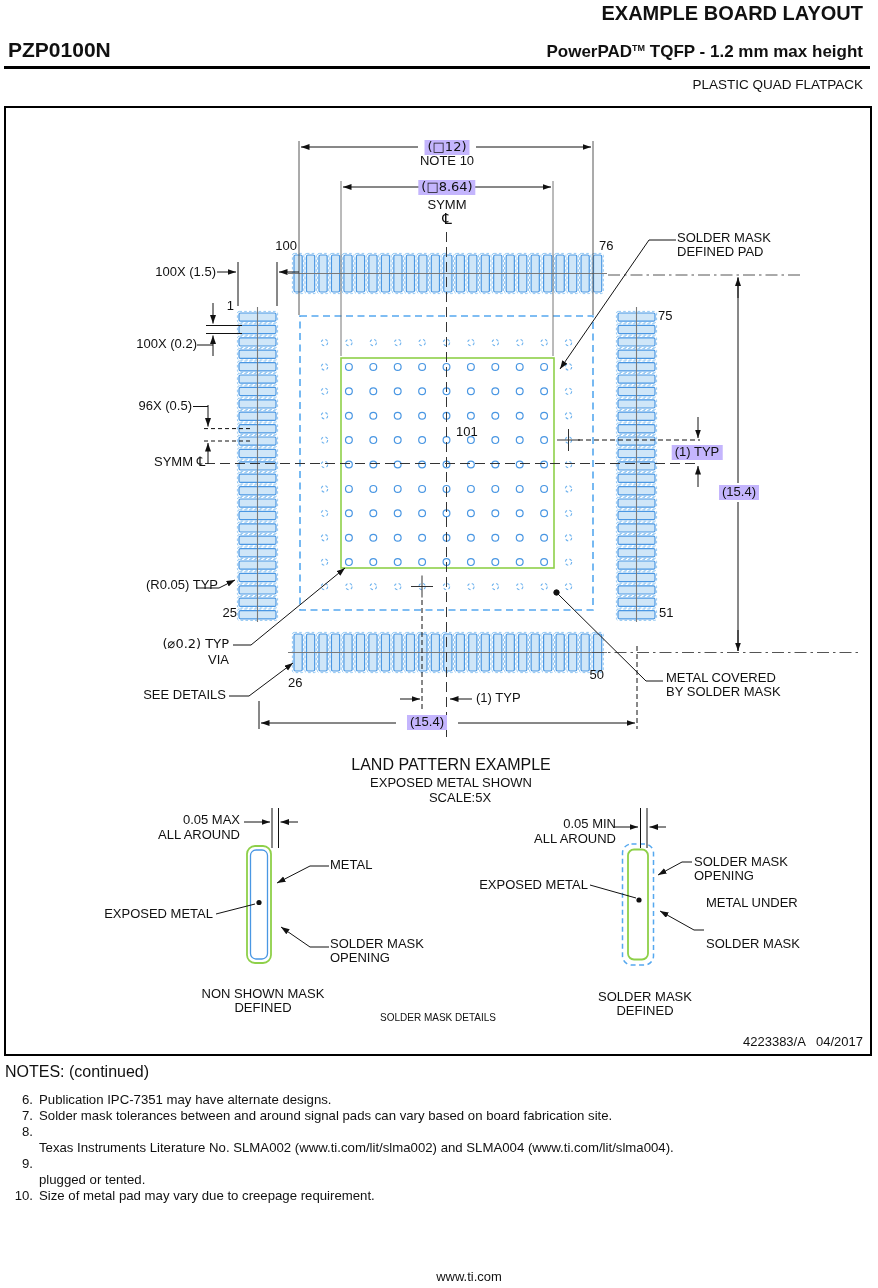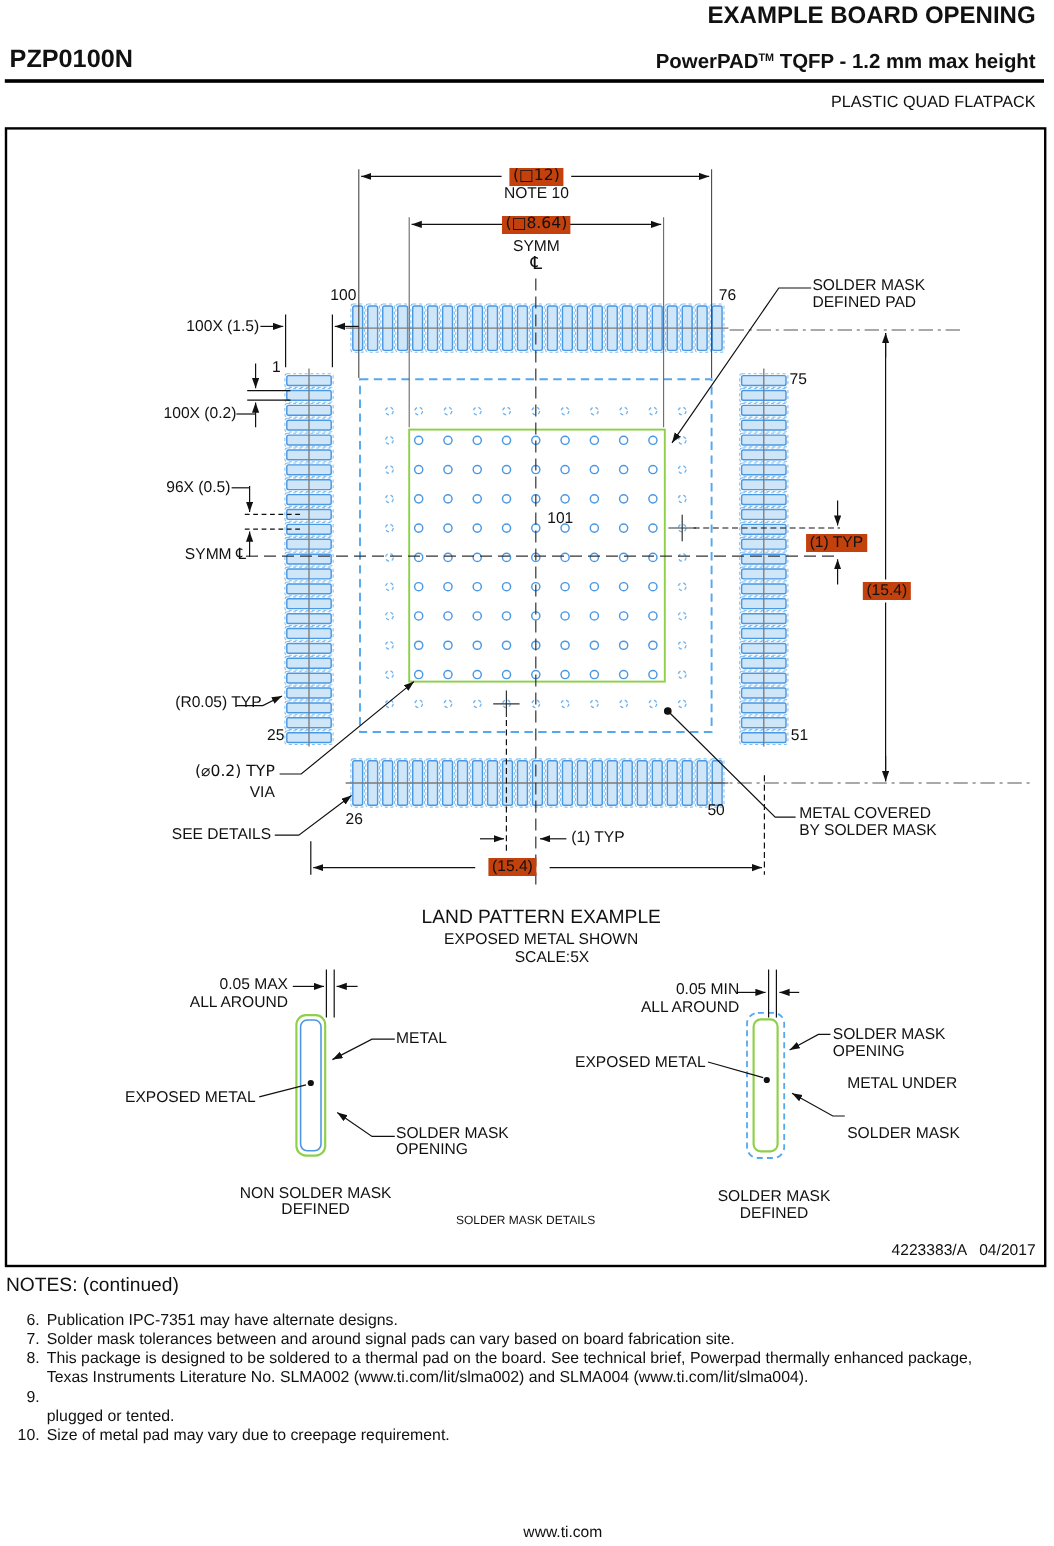--- a/index.html
+++ b/index.html
@@ -1,35 +1,35 @@
 <!DOCTYPE html>
 <html><head>
 <meta charset="utf-8">
 <style>
   html,body{margin:0;padding:0}
   body{width:878px;height:1288px;position:relative;background:#fff;overflow:hidden;
        font-family:"Liberation Sans",sans-serif;color:#111}
   .lbl{position:absolute;font-size:13px;line-height:1.12;color:#111;white-space:nowrap}
   .c{transform:translateX(-50%)}
-  .bgw{background:#c2410c;padding:0 3px}
+  .bgw{background:#c4b5fd;padding:0 3px}
   .b{font-weight:bold}
   .dj{font-family:"DejaVu Sans","Liberation Sans",sans-serif}
   #hrule{position:absolute;left:4px;top:66px;width:866px;height:3px;background:#000}
   #frame{position:absolute;left:4px;top:106px;width:864px;height:946px;border:2px solid #000}
   #dg{position:absolute;left:0;top:0}
   sup.tm{font-size:9px;vertical-align:6px}
   #notes{position:absolute;left:5px;top:1064px;width:868px}
   #notes-list{margin-top:12px}
   .note-row{display:flex;font-size:13.2px;line-height:16px}
   .note-num{width:28px;text-align:right;padding-right:6px;flex:none}
 </style>
 </head>
 <body>
 
-<div class="lbl b" style="right:15px;top:2px;font-size:20px">EXAMPLE BOARD OPENING</div>
+<div class="lbl b" style="right:15px;top:2px;font-size:20px">EXAMPLE BOARD LAYOUT</div>
 <div class="lbl b" style="left:8px;top:38px;font-size:21px">PZP0100N</div>
 <div class="lbl b" style="right:15px;top:42px;font-size:17px"><span>PowerPAD</span><sup class="tm">TM</sup><span> TQFP - 1.2 mm max height</span></div>
 <div id="hrule"></div>
 <div class="lbl" style="right:15px;top:77px;font-size:13.5px">PLASTIC QUAD FLATPACK</div>
 
 <div id="frame"></div>
 
 <svg id="dg" width="878" height="1288" viewBox="0 0 878 1288">
   <defs>
     <marker id="ah" markerUnits="userSpaceOnUse" markerWidth="9" markerHeight="7" refX="8.5" refY="3" orient="auto">
@@ -515,21 +515,21 @@
 <div class="lbl c" style="left:451px;top:756px;font-size:16px">LAND PATTERN EXAMPLE</div>
 <div class="lbl c" style="left:451px;top:776px">EXPOSED METAL SHOWN</div>
 <div class="lbl c" style="left:460px;top:791px">SCALE:5X</div>
 
 <div class="lbl" style="right:638px;top:813px">0.05 MAX</div>
 <div class="lbl" style="right:638px;top:828px">ALL AROUND</div>
 <div class="lbl" style="left:330px;top:858px">METAL</div>
 <div class="lbl" style="right:665px;top:907px">EXPOSED METAL</div>
 <div class="lbl" style="left:330px;top:937px">SOLDER MASK</div>
 <div class="lbl" style="left:330px;top:951px">OPENING</div>
-<div class="lbl c" style="left:263px;top:987px">NON SOLDER MASK</div>
+<div class="lbl c" style="left:263px;top:987px">NON SHOWN MASK</div>
 <div class="lbl c" style="left:263px;top:1001px">DEFINED</div>
 
 <div class="lbl" style="right:262px;top:817px">0.05 MIN</div>
 <div class="lbl" style="right:262px;top:832px">ALL AROUND</div>
 <div class="lbl" style="left:694px;top:855px">SOLDER MASK</div>
 <div class="lbl" style="left:694px;top:869px">OPENING</div>
 <div class="lbl" style="right:290px;top:878px">EXPOSED METAL</div>
 <div class="lbl" style="left:706px;top:896px">METAL UNDER</div>
 <div class="lbl" style="left:706px;top:937px">SOLDER MASK</div>
 <div class="lbl c" style="left:645px;top:990px">SOLDER MASK</div>
@@ -544,21 +544,20 @@
       <div class="note-row">
         <div class="note-num">6.</div>
         <div>Publication IPC-7351 may have alternate designs.</div>
       </div>
       <div class="note-row">
         <div class="note-num">7.</div>
         <div>Solder mask tolerances between and around signal pads can vary based on board fabrication site.</div>
       </div>
       <div class="note-row">
         <div class="note-num">8.</div>
-        <div>This package is designed to be soldered to a thermal pad on the board. See technical brief, Powerpad thermally enhanced package,</div>
       </div>
       <div class="note-row">
         <div class="note-num"></div>
         <div>Texas Instruments Literature No. SLMA002 (www.ti.com/lit/slma002) and SLMA004 (www.ti.com/lit/slma004).</div>
       </div>
       <div class="note-row">
         <div class="note-num">9.</div>
       </div>
       <div class="note-row">
         <div class="note-num"></div>

